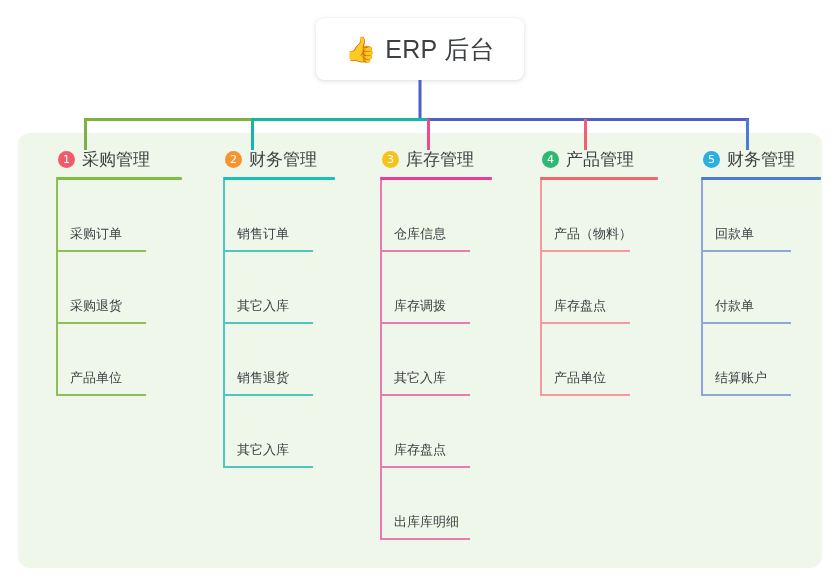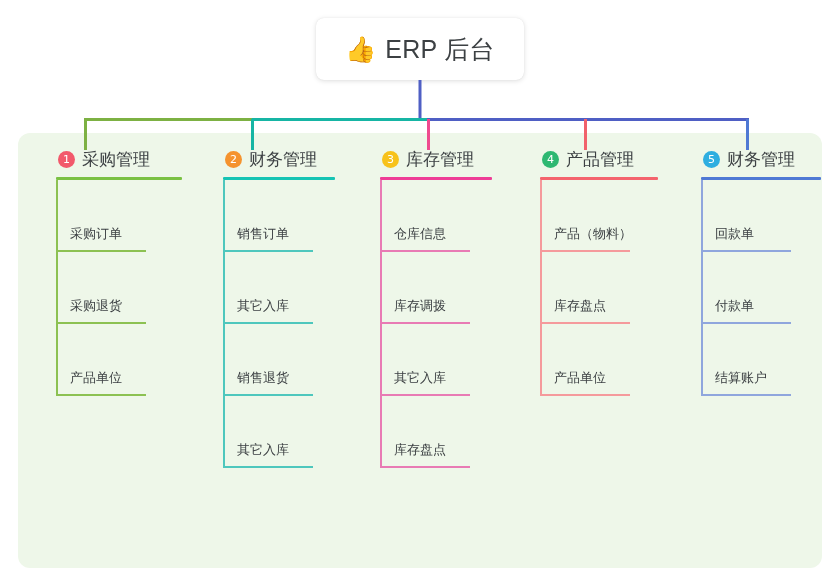--- a/index.html
+++ b/index.html
@@ -169,20 +169,24 @@
             <div class="leaf-rule" style="background: rgb(232, 123, 180);"></div>
           </div>
           <div class="leaf">
             <span class="leaf-label">其它入库</span>
             <div class="leaf-rule" style="background: rgb(232, 123, 180);"></div>
           </div>
           <div class="leaf">
             <span class="leaf-label">库存盘点</span>
             <div class="leaf-rule" style="background: rgb(232, 123, 180);"></div>
           </div>
+          <div class="leaf">
+            <span class="leaf-label">出库库明细</span>
+            <div class="leaf-rule" style="background: rgb(232, 123, 180);"></div>
+          </div>
         </div>
       </div>
       <div class="col" style="left: 522px;">
         <div class="col-head">
           <div class="col-head-row">
             <span class="badge" style="background: rgb(46, 184, 114);">4</span>
             <span class="col-title">产品管理</span>
           </div>
           <div class="col-rule" style="width: 118px; background: rgb(244, 100, 109);"></div>
         </div>

